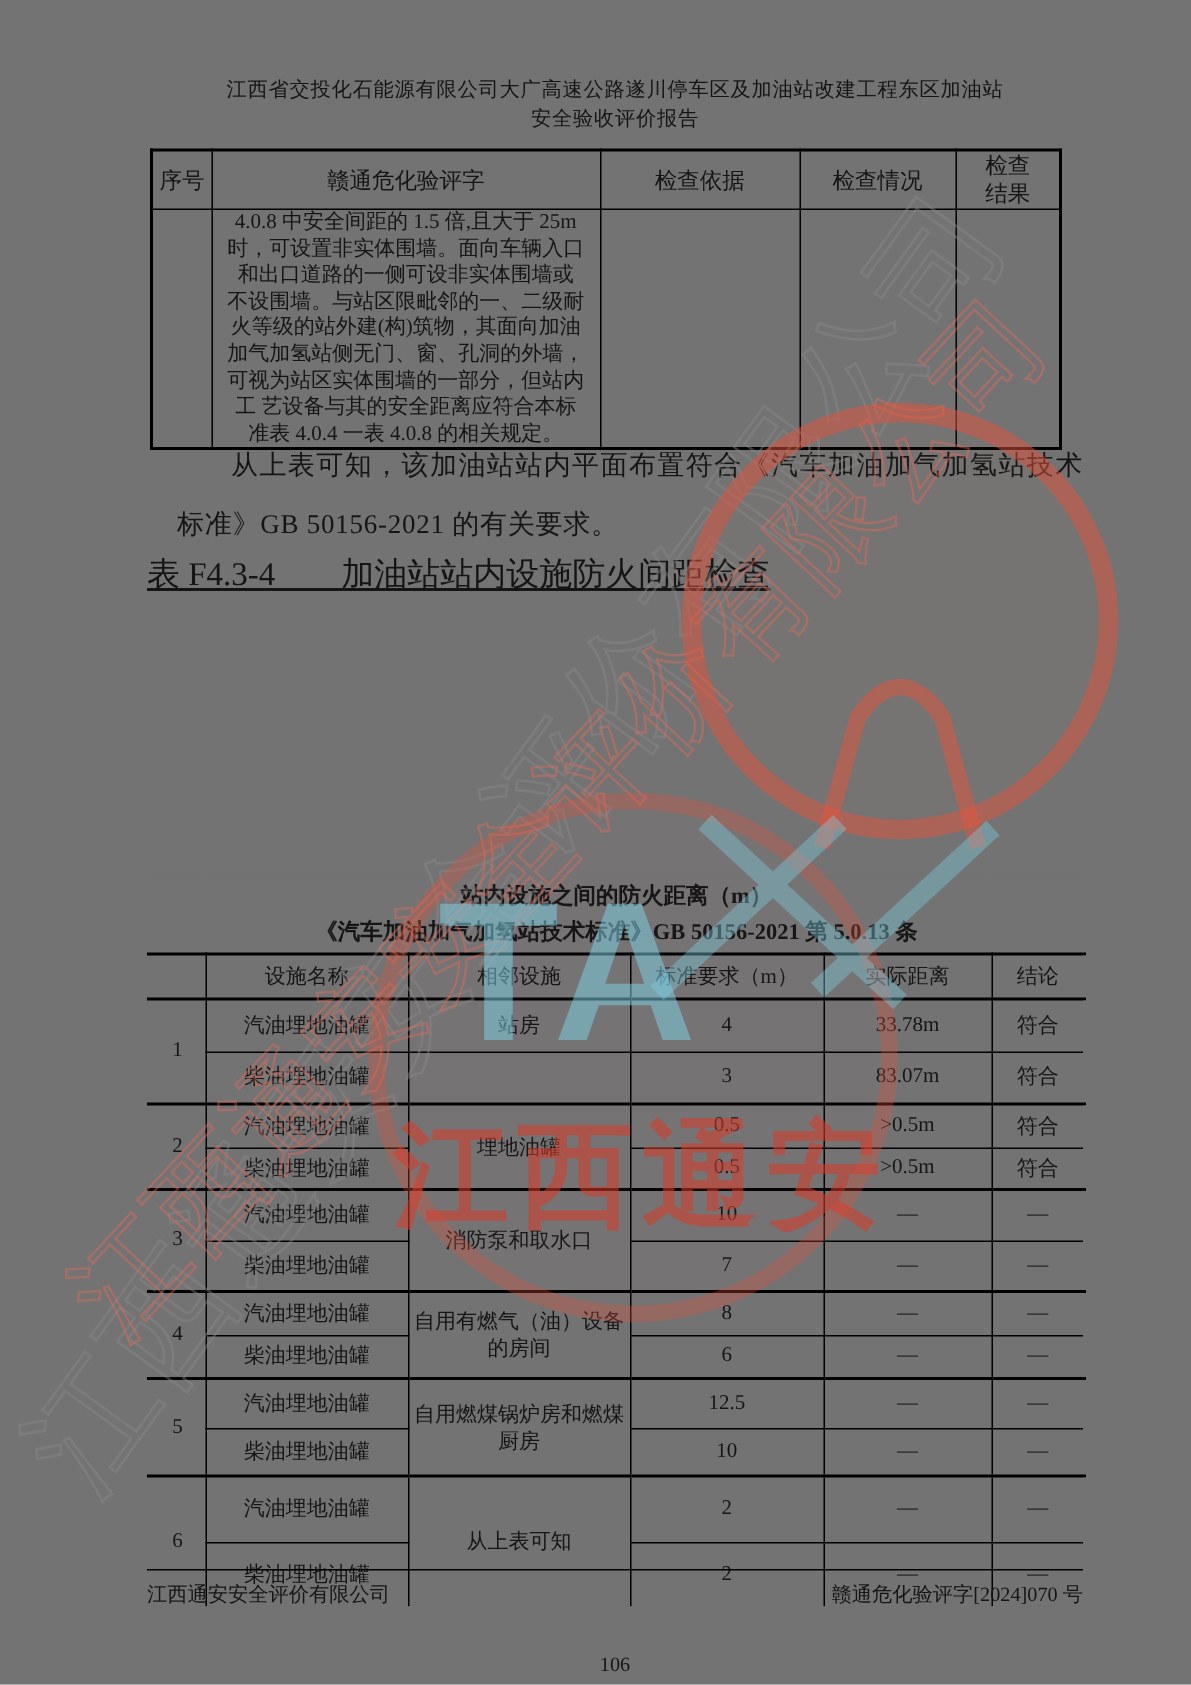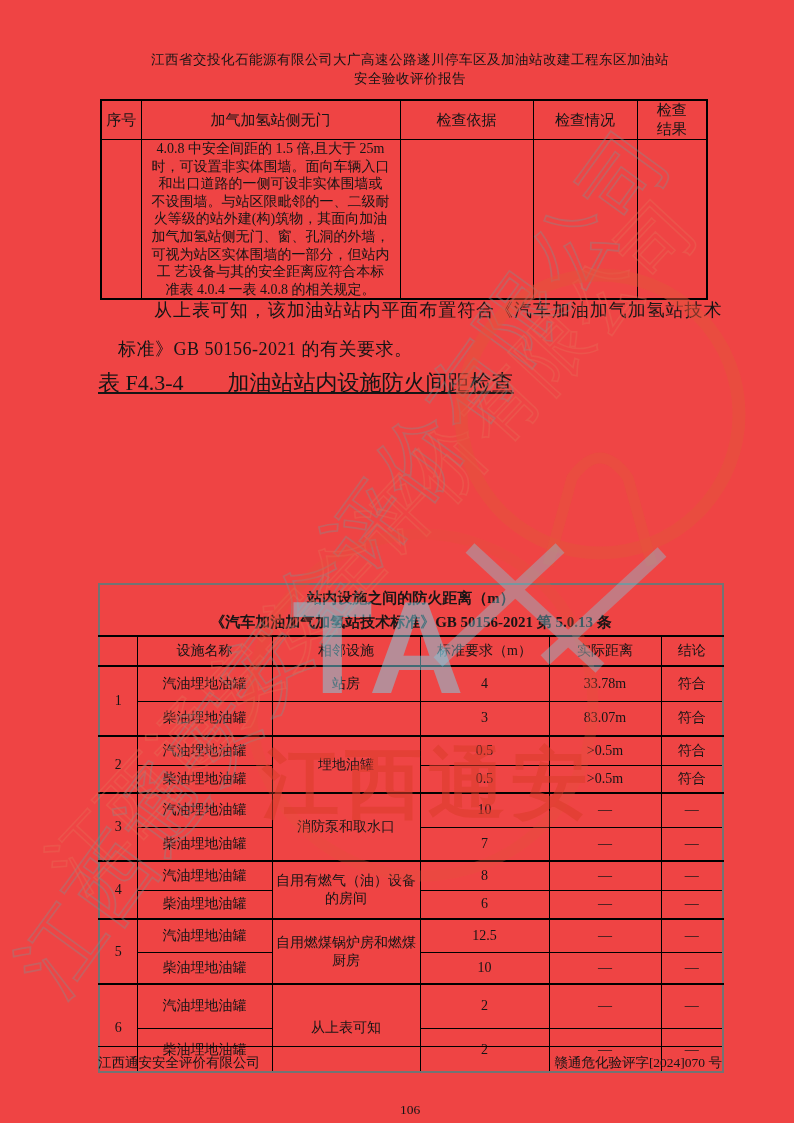--- a/index.html
+++ b/index.html
@@ -1,16 +1,16 @@
 <!DOCTYPE html>
 <html><head>
 <meta charset="utf-8">
 <style>
   html,body{margin:0;padding:0;background:#e8e8e8;}
-  .page{position:relative;width:794px;height:1123px;background:#ef4444;overflow:hidden;
+  .page{position:relative;width:794px;height:1123px;background:#737373;overflow:hidden;
         font-family:"Liberation Serif","DejaVu Serif",serif;color:#151515;}
   
   .doc-header{position:absolute;top:50px;left:98px;width:624px;text-align:center;
               font-size:13.5px;line-height:19px;letter-spacing:.5px;}
   
   table{border-collapse:collapse;table-layout:fixed;padding-left:16px;}
   td,th{border:1px solid #000;text-align:center;vertical-align:middle;font-weight:normal;
         padding:0 2px;overflow:hidden;}
   .t1{position:absolute;top:99px;left:100px;width:606px;border:2px solid #000;}
   .t1 .hdr td{height:32px;font-size:15px;}
@@ -53,21 +53,21 @@
     <colgroup>
         <col style="width:40px">
         <col style="width:259px">
         <col style="width:133px">
         <col style="width:104px">
         <col style="width:70px">
       </colgroup>
     <tbody>
         <tr class="hdr">
       <td>序号</td>
-      <td>加气加氢站侧无门</td>
+      <td>赣通危化验评字</td>
       <td>检查依据</td>
       <td>检查情况</td>
       <td class="pre">检查
 结果</td>
     </tr>
     <tr class="content-row">
       <td></td>
       <td>
         <div class="cell-lines">
           <div>4.0.8 中安全间距的 1.5 倍,且大于 25m</div>

